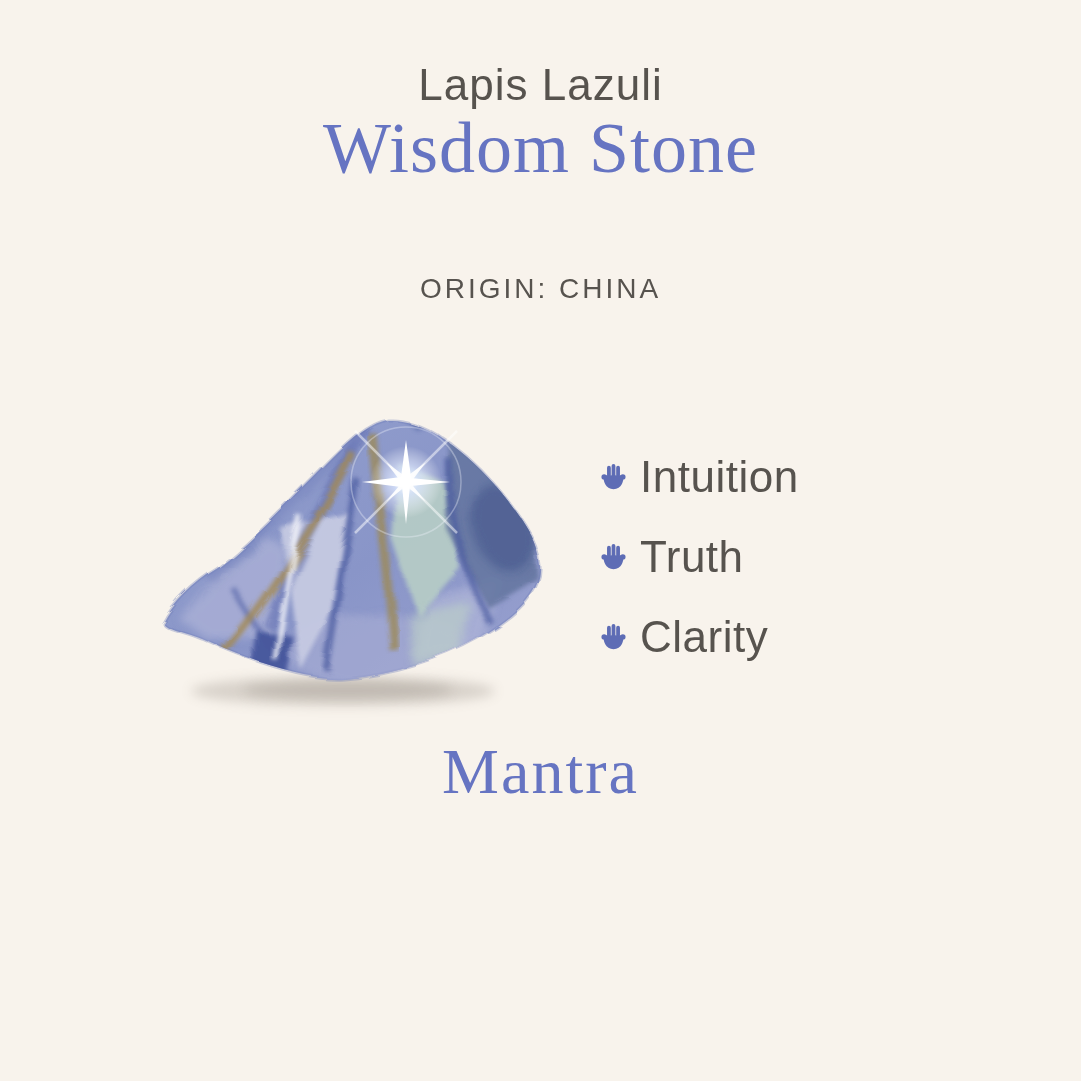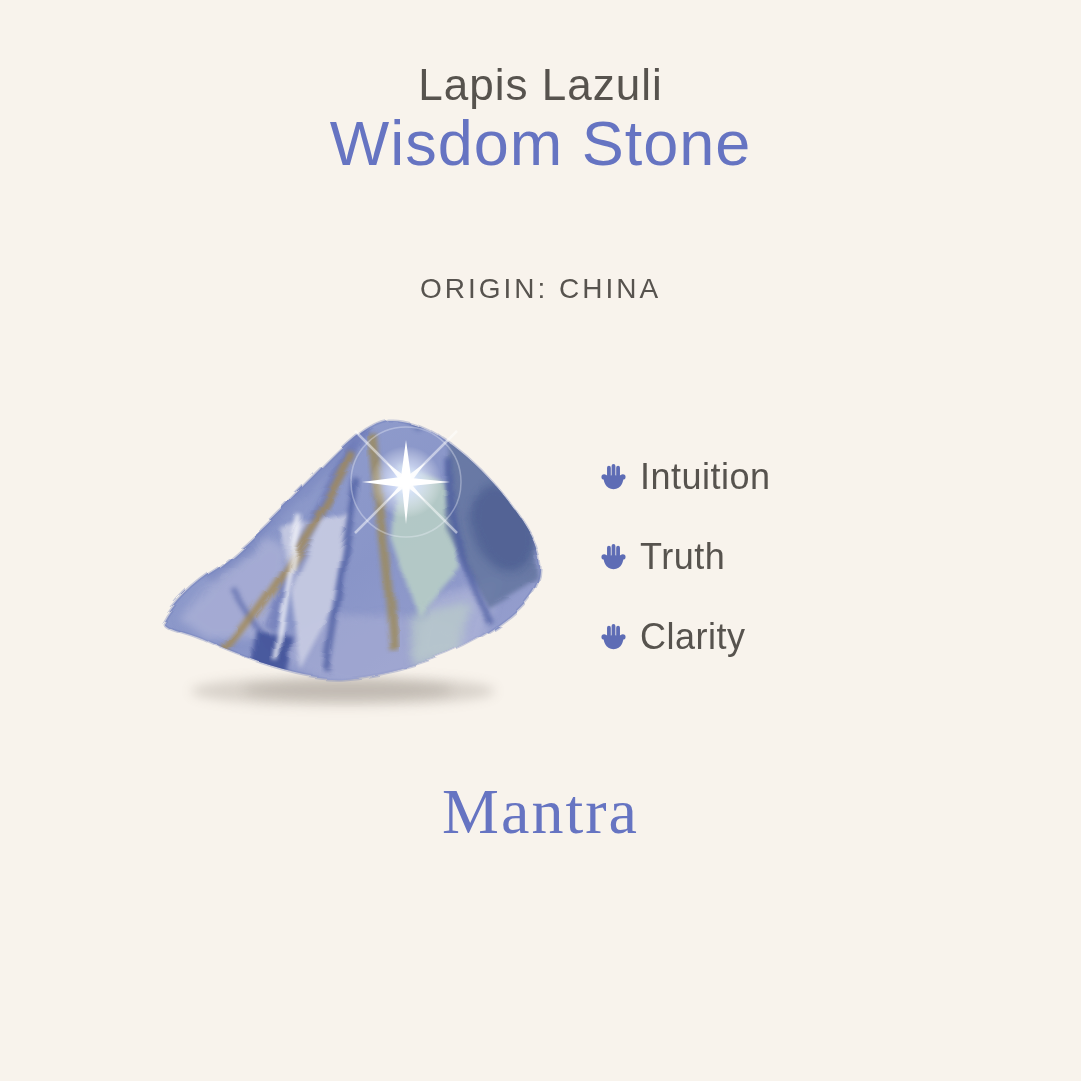--- a/index.html
+++ b/index.html
@@ -12,39 +12,39 @@
   html,body{margin:0;padding:0;}
   body{background:var(--background);font-family:"Liberation Sans","DejaVu Sans",sans-serif;}
   .card{
     position:relative;width:1081px;height:1081px;background:var(--background);overflow:hidden;
   }
   .centered{position:absolute;left:0;width:100%;text-align:center;line-height:1;}
   .subtitle{
     top:63px;font-size:44px;font-weight:300;color:var(--text-dark);letter-spacing:1px;
   }
   .title{
-    top:112px;font-family:Liberation Sans, sans-serif;font-weight:400;
-    font-size:63px;color:var(--accent-blue);letter-spacing:1px;
+    top:112px;font-family:Liberation Serif, serif;font-weight:400;
+    font-size:72px;color:var(--accent-blue);letter-spacing:1px;
   }
   .origin{
     top:255px;font-size:28px;font-weight:400;color:var(--text-dark);letter-spacing:3px;margin-top:20px;
   }
   .stone-wrap{position:absolute;left:148px;top:378px;width:424px;height:340px;}
   .props{
     position:absolute;left:600px;top:450px;list-style:none;margin:0;padding:0;
   }
   .props li{
     display:flex;align-items:center;height:54px;margin-bottom:26px;
   }
   .hamsa{width:27px;height:29px;margin-right:13px;color:var(--bullet-blue);flex:0 0 auto;}
   .prop-label{
-    font-size:36px;font-weight:300;color:var(--text-dark);letter-spacing:0.5px;line-height:1;
+    font-size:44px;font-weight:300;color:var(--text-dark);letter-spacing:0.5px;line-height:1;
   }
   .mantra-heading{
-    top:780px;font-family:"Liberation Serif","DejaVu Serif",serif;font-weight:400;
+    top:740px;font-family:"Liberation Serif","DejaVu Serif",serif;font-weight:400;
     font-size:64px;color:var(--accent-blue);letter-spacing:2px;
   }
   .mantra-text{
     top:885px;font-size:30px;font-weight:300;color:var(--text-soft);
     line-height:47px;letter-spacing:0.3px;
   }
   .mantra-text span{display:block;}
 </style>
 </head>
 <body>

